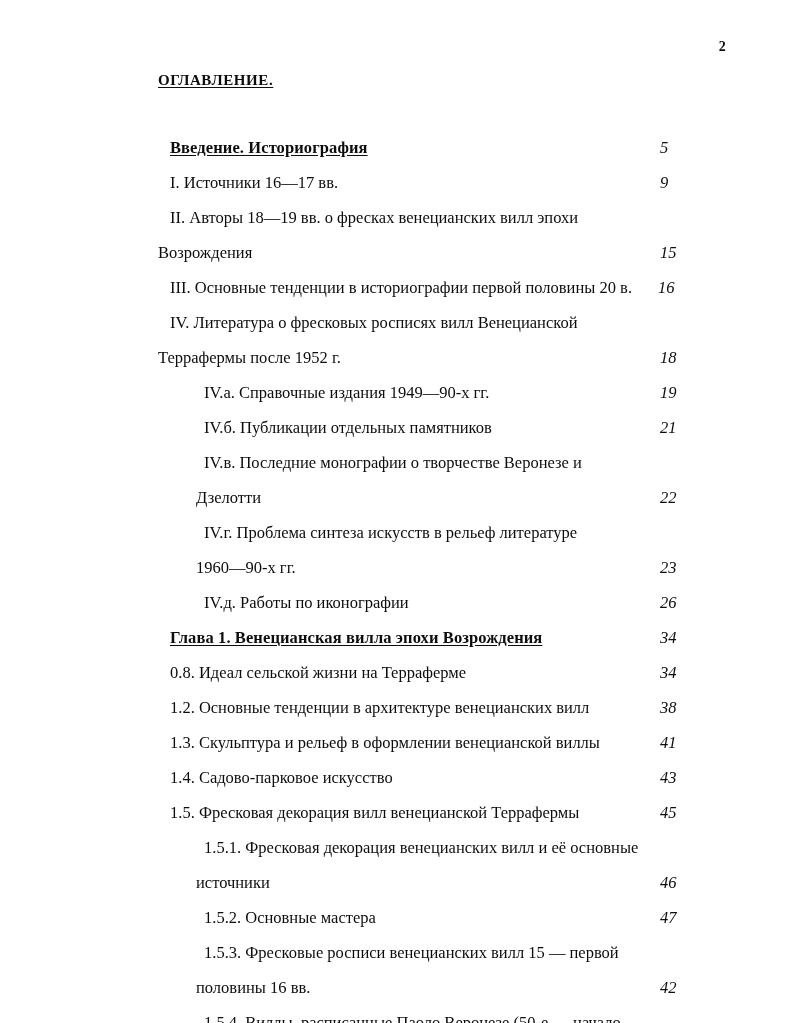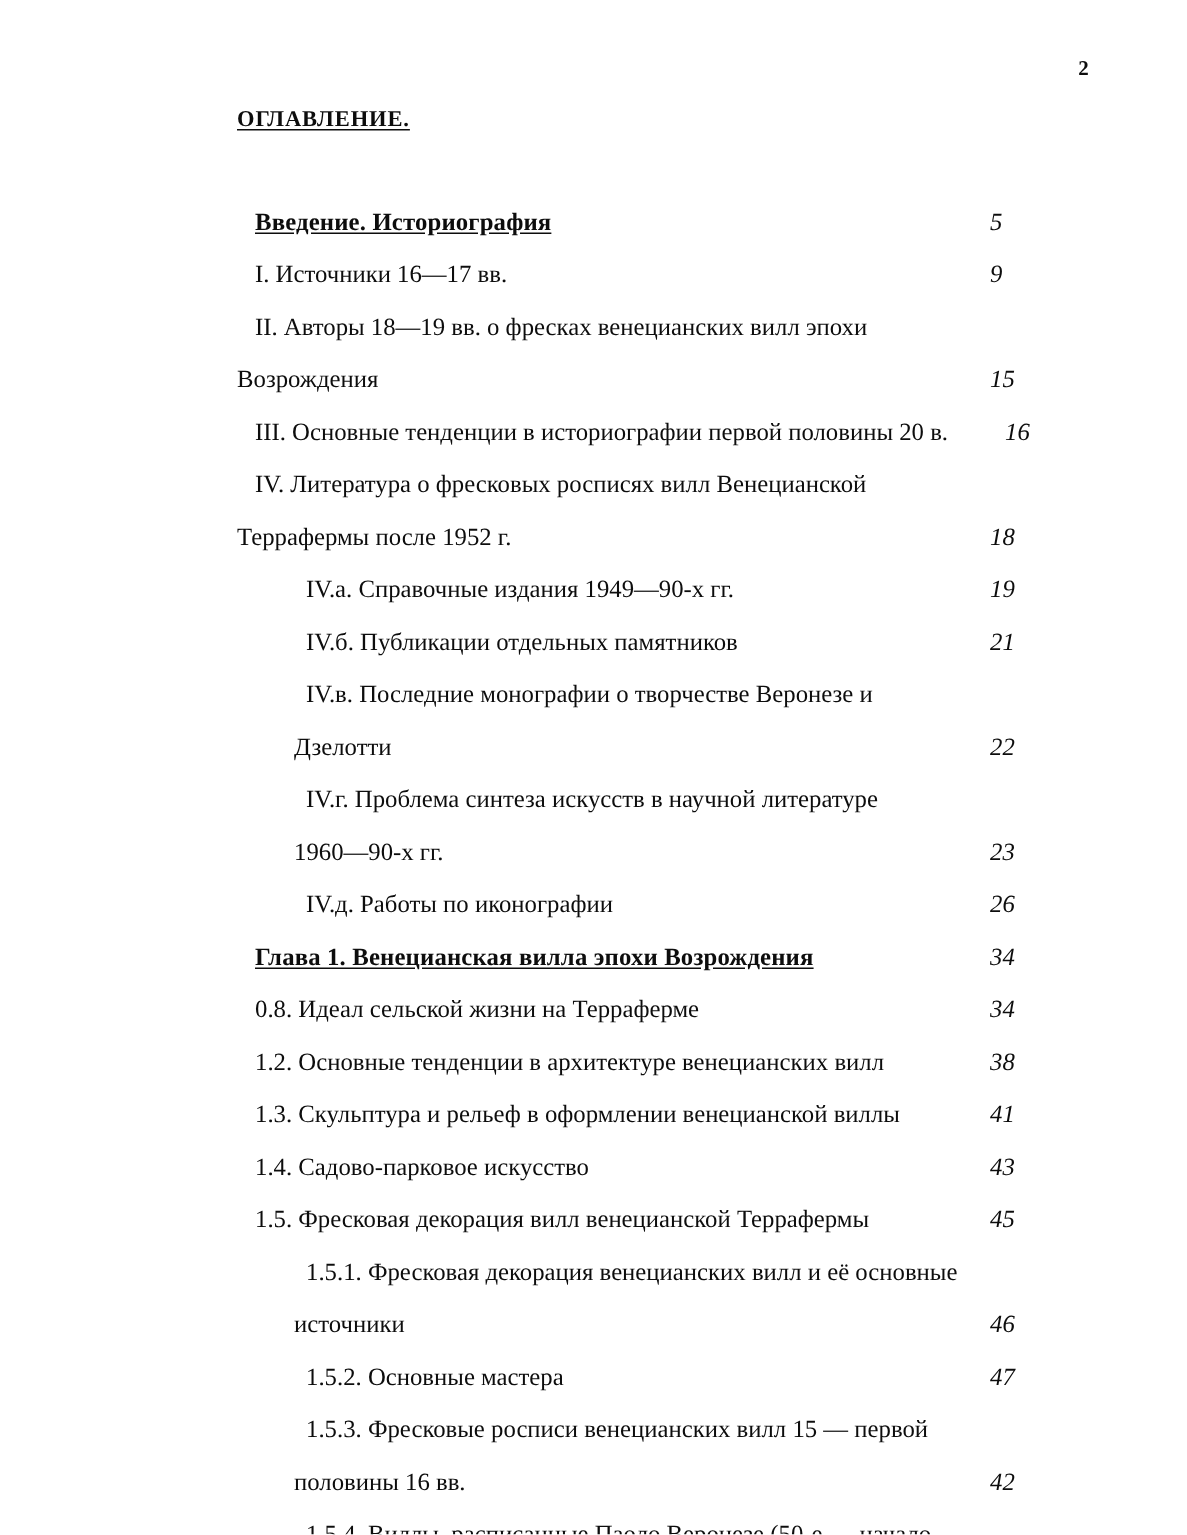--- a/index.html
+++ b/index.html
@@ -91,21 +91,20 @@
     left: 502px;
     top: 0;
     font-style: italic;
     font-size: 16.5px;
     font-weight: 500;
   }
 
   
   .toc-row.tight .toc-page {
     left: 500px;
-    margin-left: 12px;
   }
 </style>
 </head>
 <body>
 
 <div class="page">
 
   <div class="folio">2</div>
 
   <div class="doc-title">ОГЛАВЛЕНИЕ.</div>
@@ -115,21 +114,21 @@
       <div class="toc-row lvl-0"><span class="toc-label">I. Источники 16—17 вв.</span><span class="toc-page">9</span></div>
       <div class="toc-row lvl-0"><span class="toc-label">II. Авторы 18—19 вв. о фресках венецианских вилл эпохи</span></div>
       <div class="toc-row lvl-0 cont"><span class="toc-label">Возрождения</span><span class="toc-page">15</span></div>
       <div class="toc-row lvl-0 tight"><span class="toc-label">III. Основные тенденции в историографии первой половины 20 в.</span><span class="toc-page">16</span></div>
       <div class="toc-row lvl-0"><span class="toc-label">IV. Литература о фресковых росписях вилл Венецианской</span></div>
       <div class="toc-row lvl-0 cont"><span class="toc-label">Террафермы после 1952 г.</span><span class="toc-page">18</span></div>
       <div class="toc-row lvl-1"><span class="toc-label">IV.а. Справочные издания 1949—90-х гг.</span><span class="toc-page">19</span></div>
       <div class="toc-row lvl-1"><span class="toc-label">IV.б. Публикации отдельных памятников</span><span class="toc-page">21</span></div>
       <div class="toc-row lvl-1"><span class="toc-label">IV.в. Последние монографии о творчестве Веронезе и</span></div>
       <div class="toc-row lvl-1 cont"><span class="toc-label">Дзелотти</span><span class="toc-page">22</span></div>
-      <div class="toc-row lvl-1"><span class="toc-label">IV.г. Проблема синтеза искусств в научной литературе</span></div>
+      <div class="toc-row lvl-1"><span class="toc-label">IV.г. Проблема синтеза искусств в рельеф литературе</span></div>
       <div class="toc-row lvl-1 cont"><span class="toc-label">1960—90-х гг.</span><span class="toc-page">23</span></div>
       <div class="toc-row lvl-1"><span class="toc-label">IV.д. Работы по иконографии</span><span class="toc-page">26</span></div>
       <div class="toc-row lvl-0 strong"><span class="toc-label">Глава 1. Венецианская вилла эпохи Возрождения</span><span class="toc-page">34</span></div>
       <div class="toc-row lvl-0"><span class="toc-label">0.8. Идеал сельской жизни на Терраферме</span><span class="toc-page">34</span></div>
       <div class="toc-row lvl-0"><span class="toc-label">1.2. Основные тенденции в архитектуре венецианских вилл</span><span class="toc-page">38</span></div>
       <div class="toc-row lvl-0"><span class="toc-label">1.3. Скульптура и рельеф в оформлении венецианской виллы</span><span class="toc-page">41</span></div>
       <div class="toc-row lvl-0"><span class="toc-label">1.4. Садово-парковое искусство</span><span class="toc-page">43</span></div>
       <div class="toc-row lvl-0"><span class="toc-label">1.5. Фресковая декорация вилл венецианской Террафермы</span><span class="toc-page">45</span></div>
       <div class="toc-row lvl-1"><span class="toc-label">1.5.1. Фресковая декорация венецианских вилл и её основные</span></div>
       <div class="toc-row lvl-1 cont"><span class="toc-label">источники</span><span class="toc-page">46</span></div>

